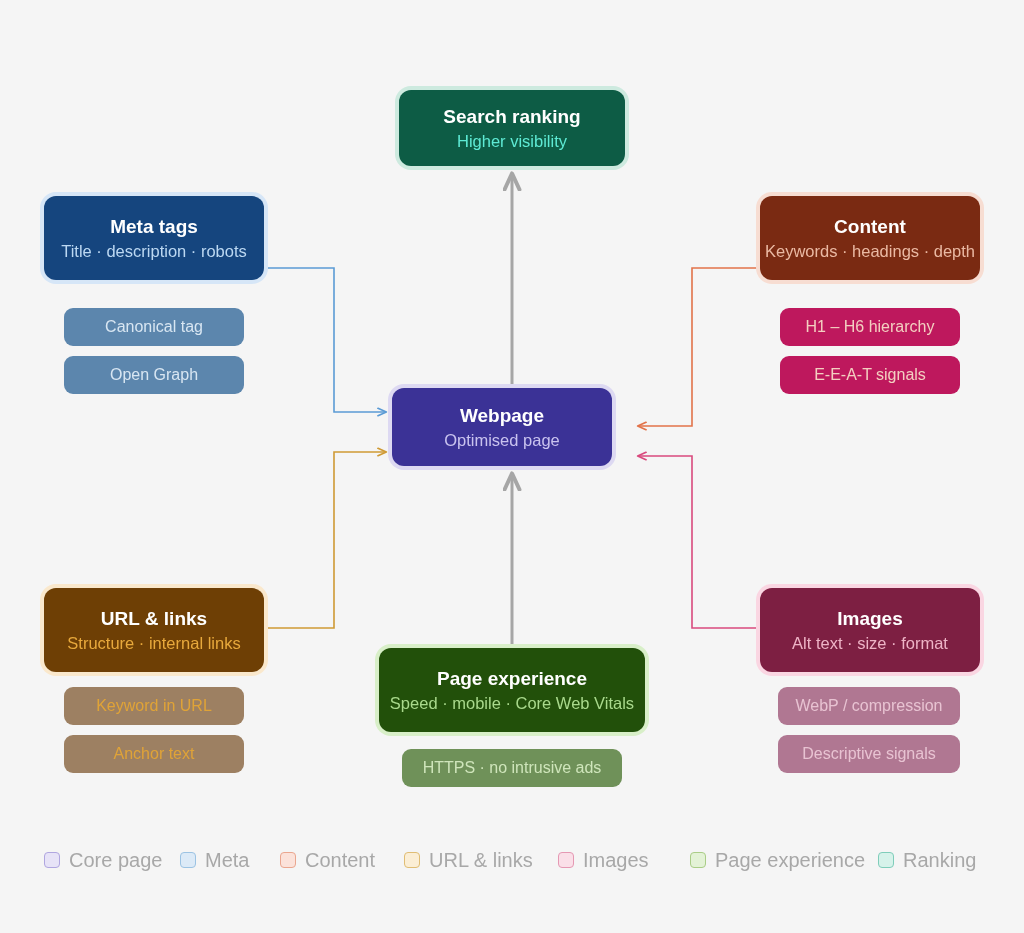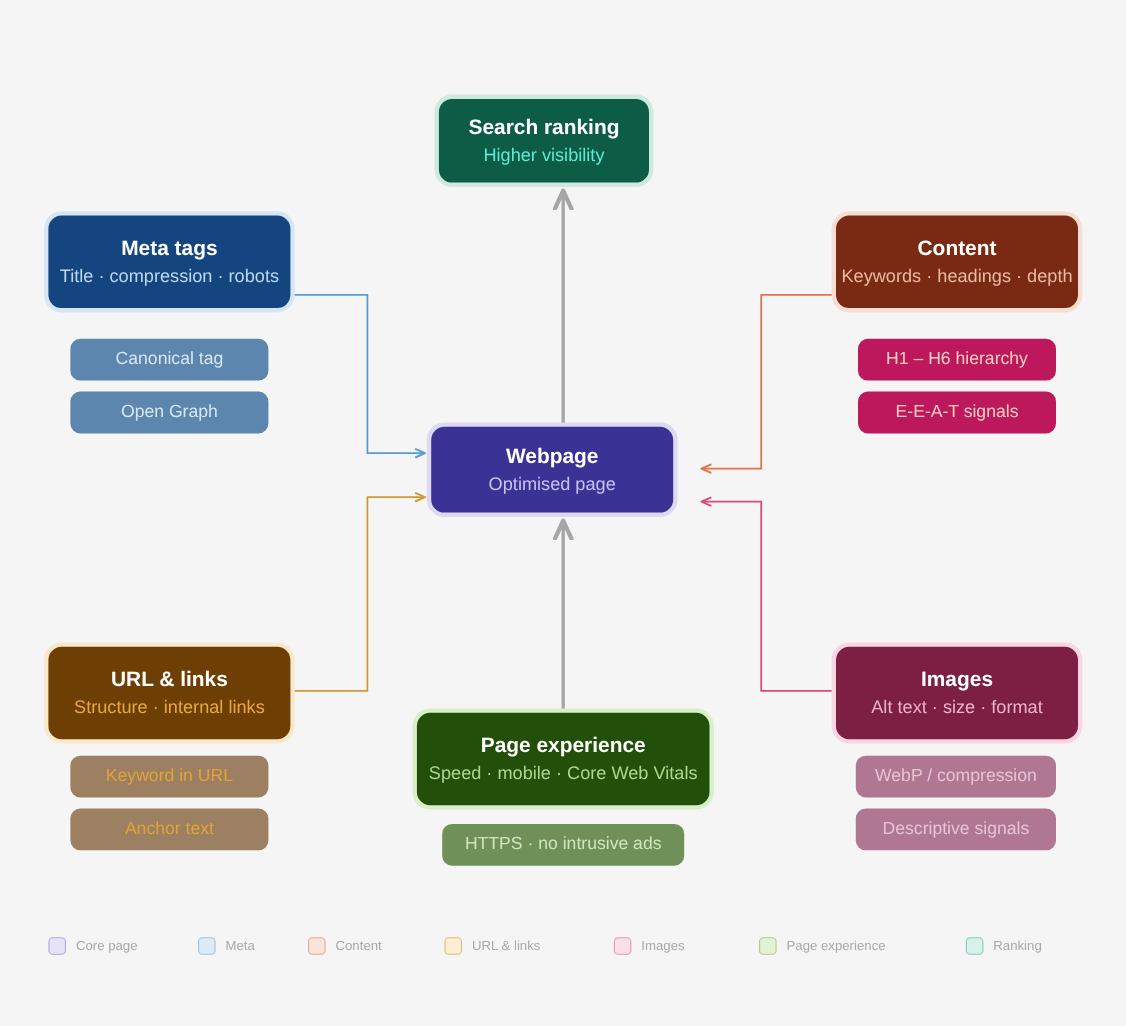--- a/index.html
+++ b/index.html
@@ -59,21 +59,21 @@
   .n-px .n-title{ color:#ffffff; } .n-px .n-sub{ color:#a9d98c; }
   .c-px       { background:#6f9159; color:#cfe5bb; }
 
   
   #legend {
     position: absolute; left: 0; top: 840px; width: 1024px; height: 40px;
     display: flex; align-items: center;
   }
   .lg { display: flex; align-items: center; gap: 9px; }
   .lg .sw { width: 16px; height: 16px; border-radius: 4px; border: 1.6px solid #000; display:block; }
-  .lg .lb { font-size: 12px; color: #a8a8a8; white-space: nowrap; }
+  .lg .lb { font-size: 20px; color: #a8a8a8; white-space: nowrap; }
 </style>
 </head>
 <body>
 
 <div id="stage">
 
   <svg id="edges" viewBox="0 0 1024 933">
     <defs>
       <marker id="ah-gray" markerWidth="7" markerHeight="7" refX="5.6" refY="3" orient="auto">
         <path d="M0.4,0.5 L5.8,3 L0.4,5.5" fill="none" stroke="#a6a6a6" stroke-width="1.3" stroke-linecap="round" stroke-linejoin="round"></path>
@@ -98,33 +98,33 @@
 
     <path d="M264,268 L334,268 L334,412 L386,412" fill="none" stroke="#5b9bd5" stroke-width="1.6" marker-end="url(#ah-blue)"></path>
 
     <path d="M264,628 L334,628 L334,452 L386,452" fill="none" stroke="#cf9a35" stroke-width="1.6" marker-end="url(#ah-gold)"></path>
 
     <path d="M760,268 L692,268 L692,426 L638,426" fill="none" stroke="#e2734a" stroke-width="1.6" marker-end="url(#ah-orange)"></path>
 
     <path d="M760,628 L692,628 L692,456 L638,456" fill="none" stroke="#d94a7e" stroke-width="1.6" marker-end="url(#ah-pink)"></path>
   </svg>
 
-  <div class="node n-rank" style="left:399px; top:90px; width:191px; height:76px;">
+  <div class="node n-rank" style="left:399px; top:90px; width:226px; height:76px;">
     <div class="n-title">Search ranking</div>
     <div class="n-sub">Higher visibility</div>
   </div>
 
   <div class="node n-core" style="left:392px; top:388px; width:220px; height:78px;">
     <div class="n-title">Webpage</div>
     <div class="n-sub">Optimised page</div>
   </div>
 
   <div class="node n-meta" style="left:44px; top:196px; width:220px; height:84px;">
     <div class="n-title">Meta tags</div>
-    <div class="n-sub">Title · compression · robots</div>
+    <div class="n-sub">Title · description · robots</div>
   </div>
 
   <div class="node n-content" style="left:760px; top:196px; width:220px; height:84px;">
     <div class="n-title">Content</div>
     <div class="n-sub">Keywords · headings · depth</div>
   </div>
 
   <div class="node n-url" style="left:44px; top:588px; width:220px; height:84px;">
     <div class="n-title">URL &amp; links</div>
     <div class="n-sub">Structure · internal links</div>

